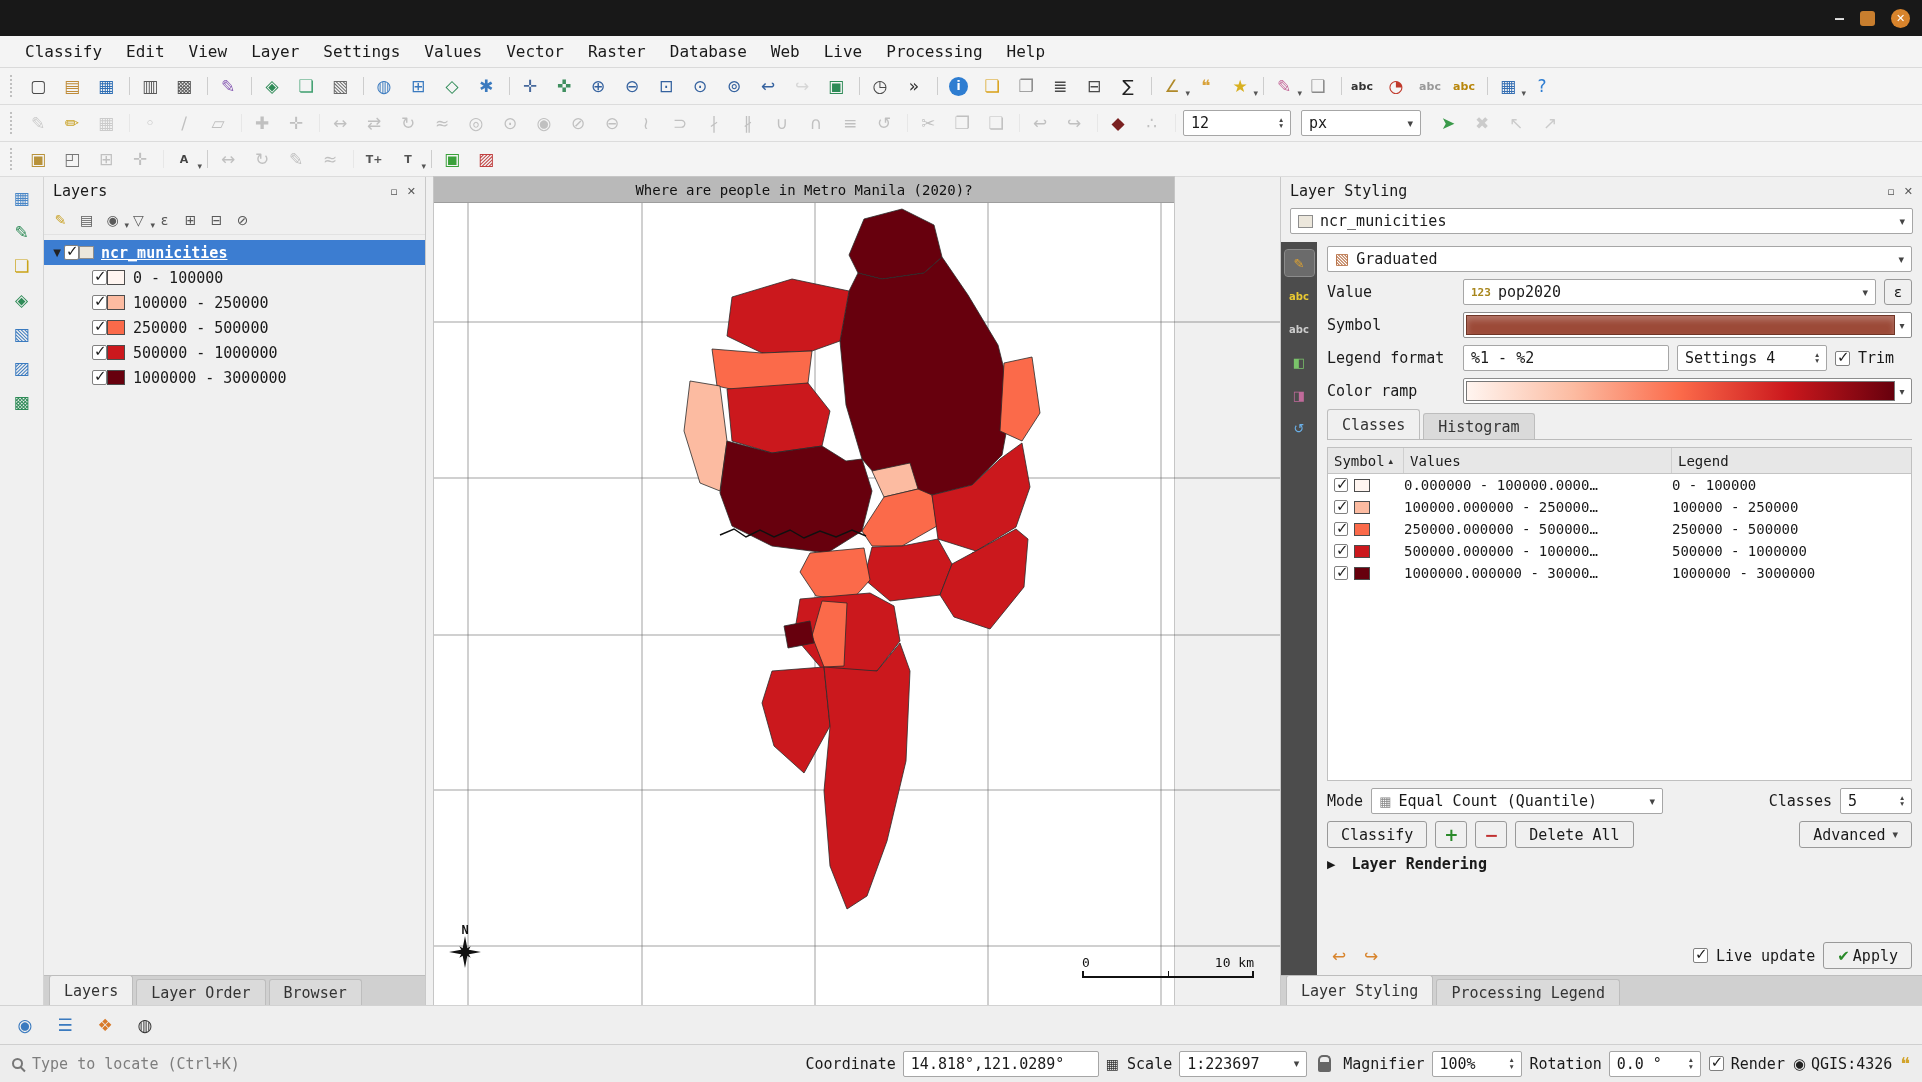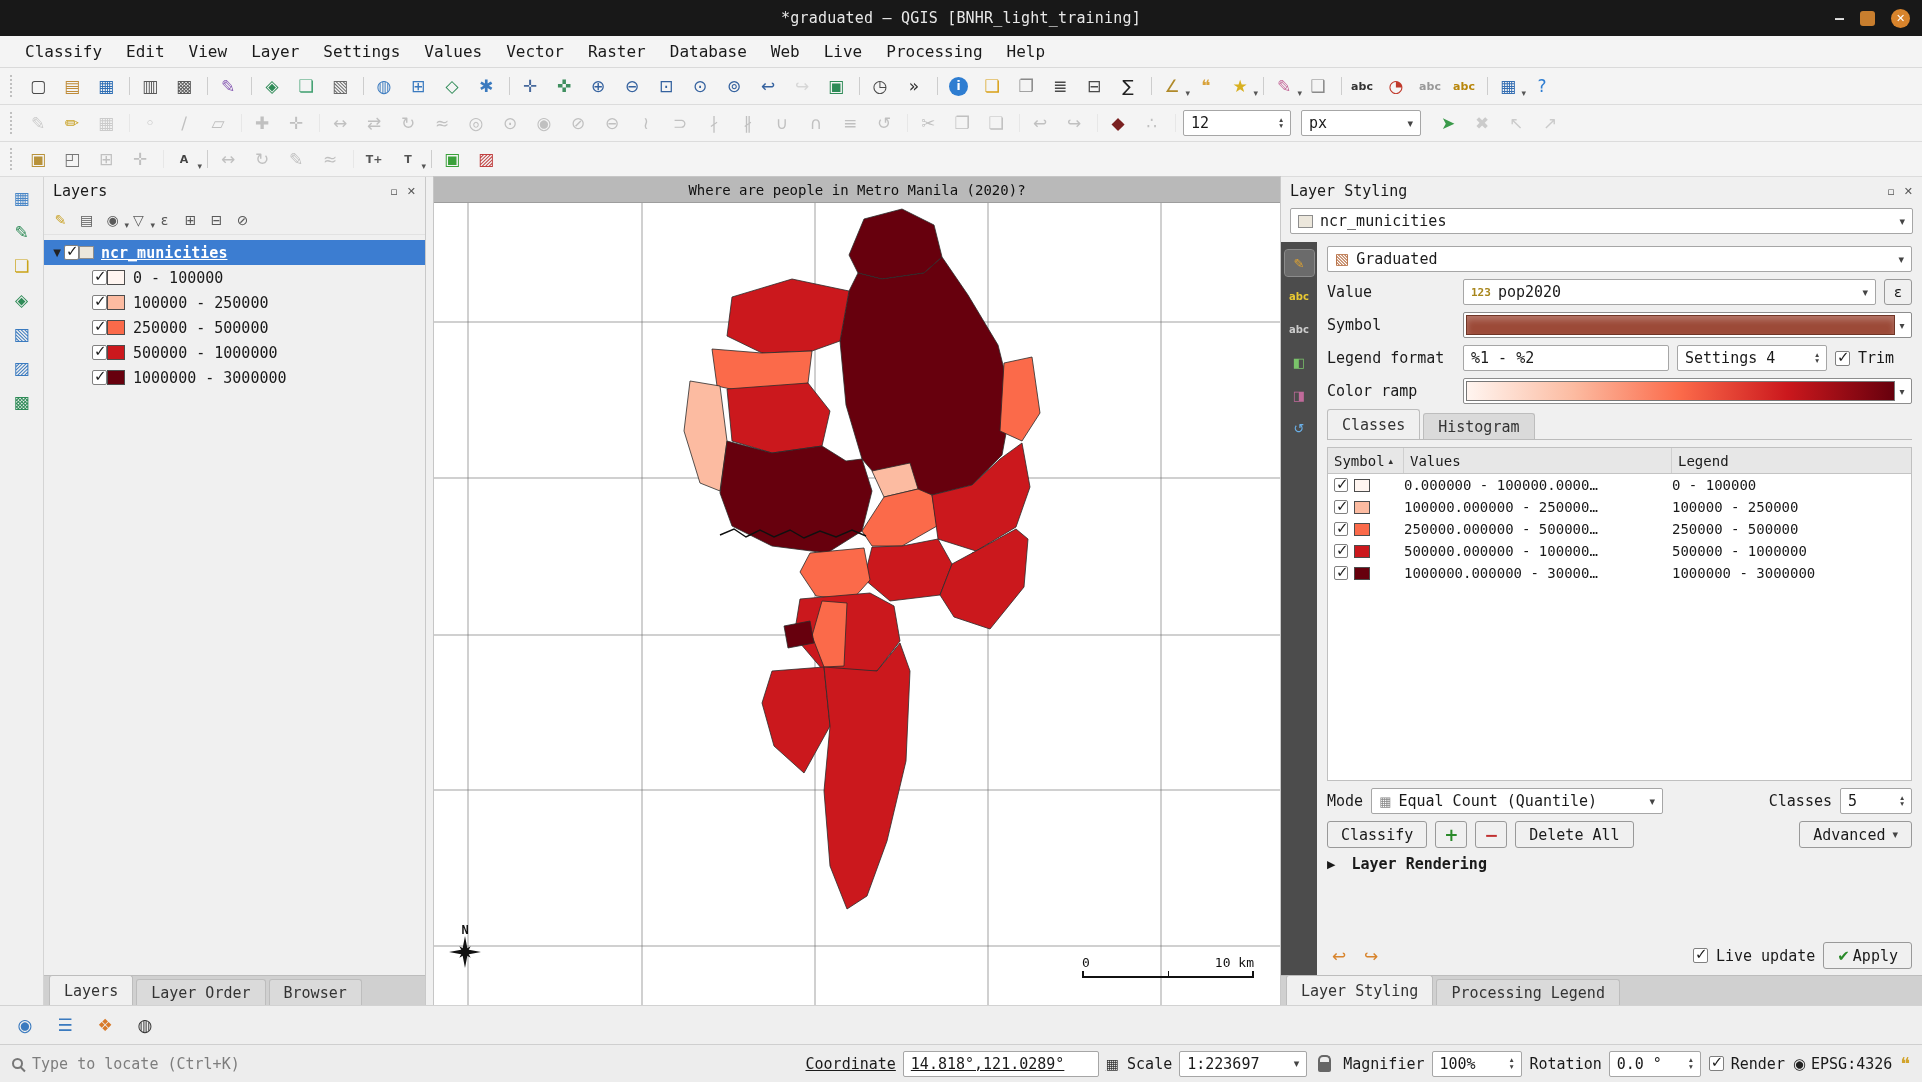--- a/index.html
+++ b/index.html
@@ -60,21 +60,21 @@
   .tree-root .lbl { text-decoration:underline; }
   .expander { width:20px; text-align:center; font-size:10px; color:#222; padding-left:6px; }
   .layer-file-icon { width:15px; height:13px; background:#ece7dc; border:1px solid #8d8d8d; margin-right:7px; flex:none; }
   .tree-child { padding-left:48px; }
   .swatch { width:18px; height:15px; border:1px solid #4c4c4c; margin-right:8px; flex:none; }
   .bottom-tabs { position:absolute; bottom:0; left:0; right:0; height:30px; background:#d0d0d0; border-top:1px solid #bdbdbd; display:flex; align-items:flex-end; padding:0 5px; gap:3px; }
   .tab { height:26px; padding:0 14px; display:flex; align-items:center; font-size:15px; background:#dadada; border:1px solid #bdbdbd; border-bottom:none; border-radius:3px 3px 0 0; color:#333; }
   .tab[data-active="true"] { background:#f0f0f0; height:30px; }
 
   
-  .map { position:absolute; left:434px; top:177px; width:846px; height:828px; background:#fff; outline:1px solid #c6c6c6; }
+  .map { position:absolute; left:434px; top:177px; width:740px; height:828px; background:#fff; outline:1px solid #c6c6c6; }
   .map-titlebar { height:26px; background:#b9b9b9; display:flex; align-items:center; justify-content:center; font-size:14px; color:#101010; border-bottom:1px solid #9d9d9d; }
   .map-svg { position:absolute; top:26px; left:0; }
   .north { position:absolute; left:8px; top:748px; width:46px; text-align:center; color:#111; }
   .north .n-label { font-size:12px; font-weight:bold; display:block; line-height:10px; }
   .scalebar { position:absolute; left:648px; top:778px; width:172px; font-size:13px; color:#111; }
   .sb-labels { display:flex; justify-content:space-between; margin-bottom:1px; }
   .sb-bar { height:7px; border-left:2px solid #111; border-right:2px solid #111; border-bottom:2px solid #111; position:relative; }
   .sb-bar::after { content:""; position:absolute; left:50%; top:0; bottom:0; width:1px; background:#111; }
 
   
@@ -129,21 +129,20 @@
   .crs { display:flex; align-items:center; gap:5px; }
   .crs-icon { font-size:15px; color:#222; font-family:"DejaVu Sans",sans-serif; }
   .chat-icon { font-size:18px; color:#d2a42c; font-family:"DejaVu Sans",sans-serif; }
 </style>
 </head>
 <body>
 
 <div class="app">
 
   <div class="titlebar">
-    <div class="tb-title">*graduated — QGIS [BNHR_light_training]</div>
     <div class="tb-controls">
       <span class="winbtn min">–</span>
       <span class="winbtn max"></span>
       <span class="winbtn close ic">✕</span>
     </div>
   </div>
 
   <div class="menubar">
 
   <span class="menu-item">Classify</span>
@@ -615,21 +614,21 @@
       <span class="tbicon" style="color: rgb(58, 122, 191);">☰</span>
       <span class="tbicon" style="color: rgb(216, 122, 42);">❖</span>
       <span class="tbicon" style="color: rgb(51, 51, 51);">◍</span>
     </div>
 
   <div class="statusbar">
     <div class="locate">
       <span class="mag-icon"></span>
       <span>Type to locate (Ctrl+K)</span>
     </div>
-    <div class="sb-group" style="margin-left:auto;text-decoration:underline;">
+    <div class="sb-group" style="margin-left:auto;">
       <span>Coordinate</span>
       <div class="field" style="width:196px;">
         <span>14.818°,121.0289°</span>
       </div>
       <span class="ic" style="color:#333; font-size:14px;">▦</span>
     </div>
     <div class="sb-group">
       <span>Scale</span>
       <div class="field" style="width:128px;">
         <span>1:223697</span>
@@ -656,18 +655,18 @@
             <span>▾</span>
           </span>
       </div>
     </div>
     <div class="sb-group">
       <span class="cb" data-checked="true"></span>
       <span>Render</span>
     </div>
     <div class="sb-group crs">
       <span class="crs-icon">◉</span>
-      <span>EPSG:4326</span>
+      <span>QGIS:4326</span>
     </div>
     <span class="chat-icon ic">❝</span>
   </div>
 
 </div>
 
 </body></html>

